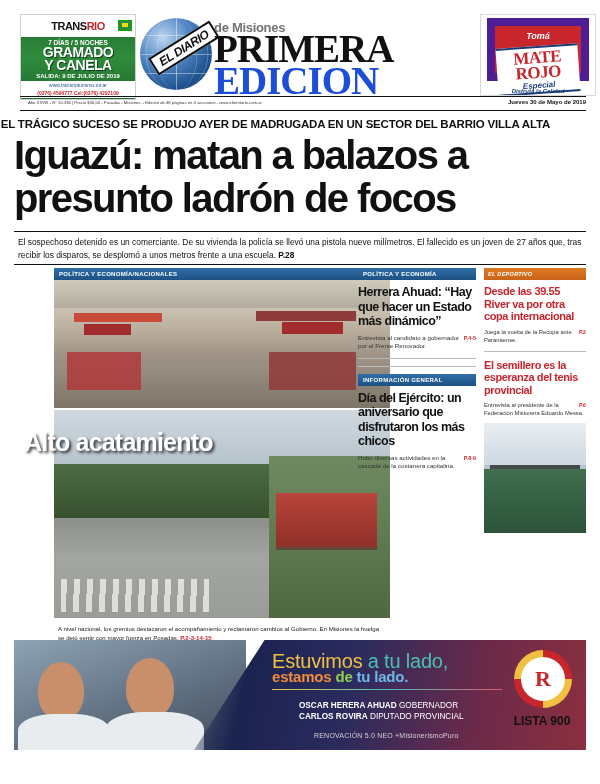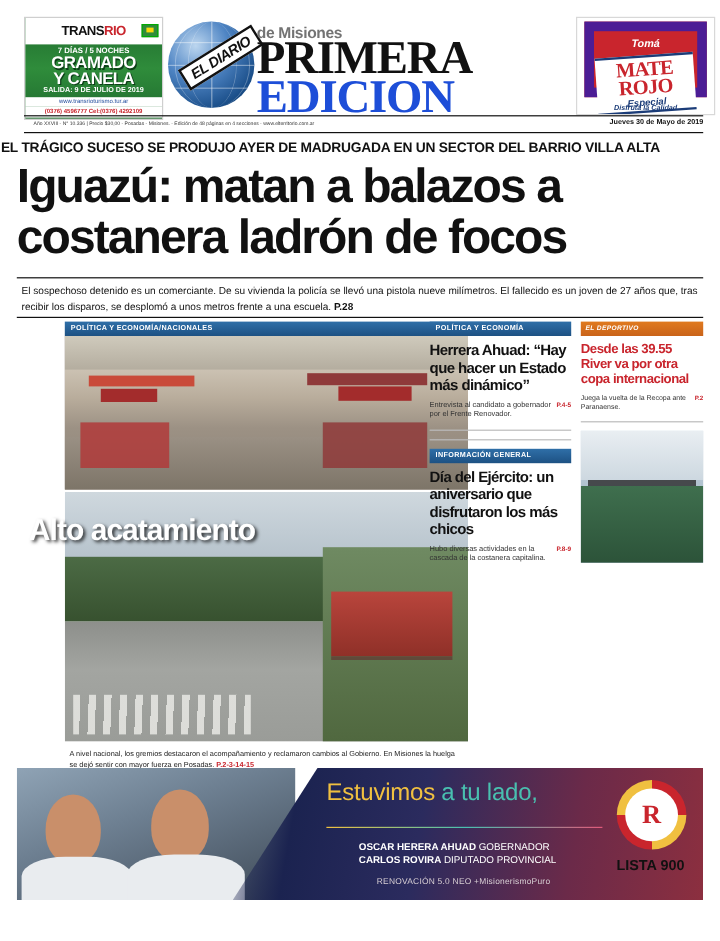--- a/index.html
+++ b/index.html
@@ -215,21 +215,21 @@
 
     <div class="rule-line" style="top:96px;"></div>
     <div class="infoline">Año XXVIII - N° 10.336   |   Precio $30,00 - Posadas - Misiones. - Edición de 48 páginas en 4 secciones - www.elterritorio.com.ar</div>
     <div class="dateline">Jueves 30 de Mayo de 2019</div>
     <div class="rule-line" style="top:110px;"></div>
   </div>
 
   <div class="kicker">EL TRÁGICO SUCESO SE PRODUJO AYER DE MADRUGADA EN UN SECTOR DEL BARRIO VILLA ALTA</div>
   <div class="headline">
     <div>Iguazú: matan a balazos a</div>
-    <div>costanera ladrón de focos</div>
+    <div>presunto ladrón de focos</div>
   </div>
   <div class="hr-thin" style="top:231px;"></div>
   <div class="subhead">
     <span>El sospechoso detenido es un comerciante. De su vivienda la policía se llevó una pistola nueve milímetros. El fallecido es un joven de 27 años que, tras recibir los disparos, se desplomó a unos metros frente a una escuela.</span>
     <b>P.28</b>
   </div>
   <div class="hr-thin" style="top:264px;"></div>
 
   <div class="leftcol">
     <div class="secbar">POLÍTICA Y ECONOMÍA/NACIONALES</div>
@@ -293,40 +293,50 @@
     <div>
       <div class="right-h">Desde las 39.55 River va por otra copa internacional</div>
       <div class="right-d">
         <span class="pg">P.2</span>
         <span>Juega la vuelta de la Recopa ante Paranaense.</span>
       </div>
     </div>
 
     <div class="right-sep"></div>
 
+    <div>
+      <div class="right-h">El semillero es la esperanza del tenis provincial</div>
+      <div class="right-d">
+        <span class="pg">P.6</span>
+        <span>Entrevista al presidente de la Federación Misionera Eduardo Messa.</span>
+      </div>
+    </div>
 
     <div class="right-photo">
       <div class="rp-top"></div>
       <div class="rp-net"></div>
       <div class="rp-court"></div>
     </div>
   </div>
 
   <div class="bottomad">
     <div class="ba-photo">
       <div class="face" style="left:24px;top:22px;width:46px;height:58px;"></div>
       <div class="body" style="left:4px;top:74px;width:92px;height:40px;"></div>
       <div class="face" style="left:112px;top:18px;width:48px;height:60px;"></div>
       <div class="body" style="left:92px;top:72px;width:98px;height:42px;"></div>
     </div>
     <div class="ba-grad"></div>
 
     <div class="ba-line1">
       <span class="c1">Estuvimos</span><span class="c3"> a tu lado,</span>
     </div>
+    <div class="ba-line2">
+      <span class="c6">estamos</span><span class="c5"> de </span><span class="c7">tu lado.</span>
+    </div>
     <div class="ba-rule"></div>
 
     <div class="ba-names">
       <div><b>OSCAR HERERA AHUAD</b><span class="reg"> GOBERNADOR</span></div>
       <div><b>CARLOS ROVIRA</b><span class="reg"> DIPUTADO PROVINCIAL</span></div>
     </div>
     <div class="ba-foot">RENOVACIÓN 5.0 NEO +MisionerismoPuro</div>
 
     <div class="ba-logo">
       <div class="ba-logo-in">R</div>

